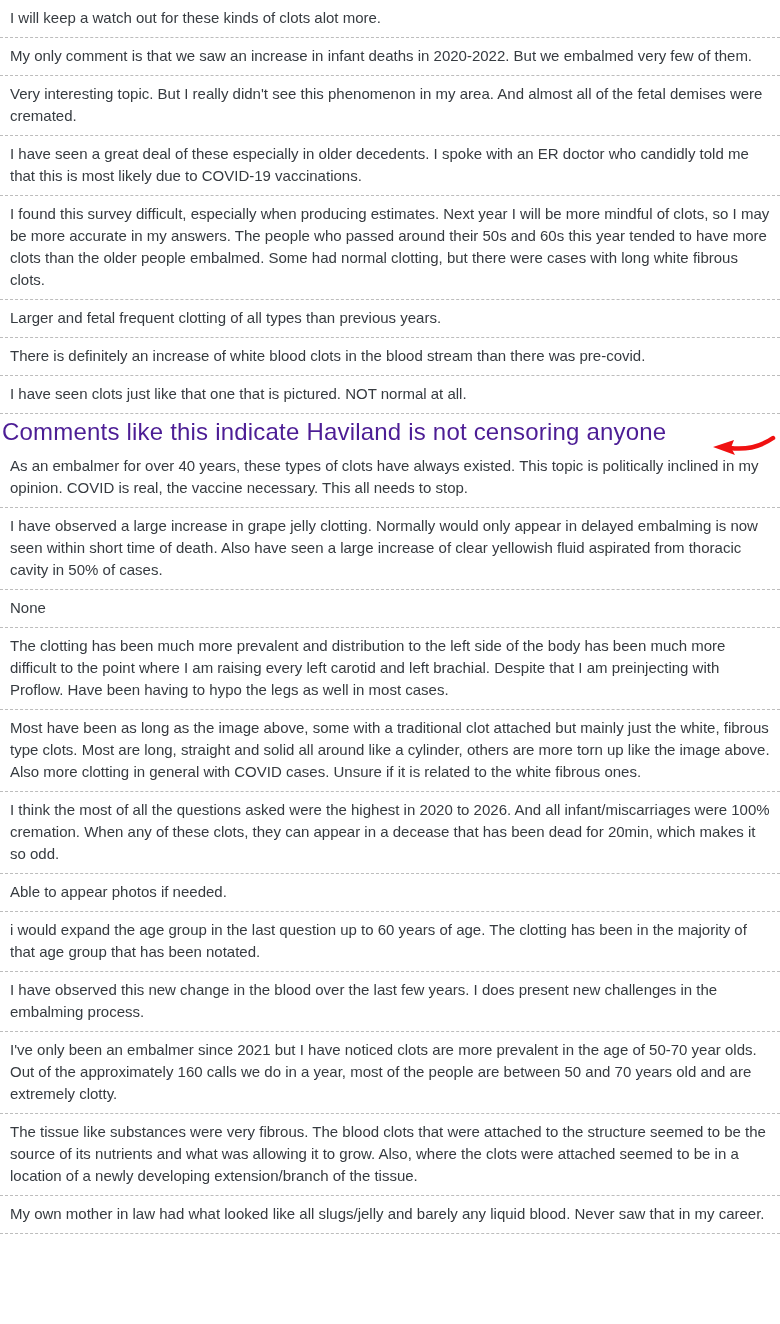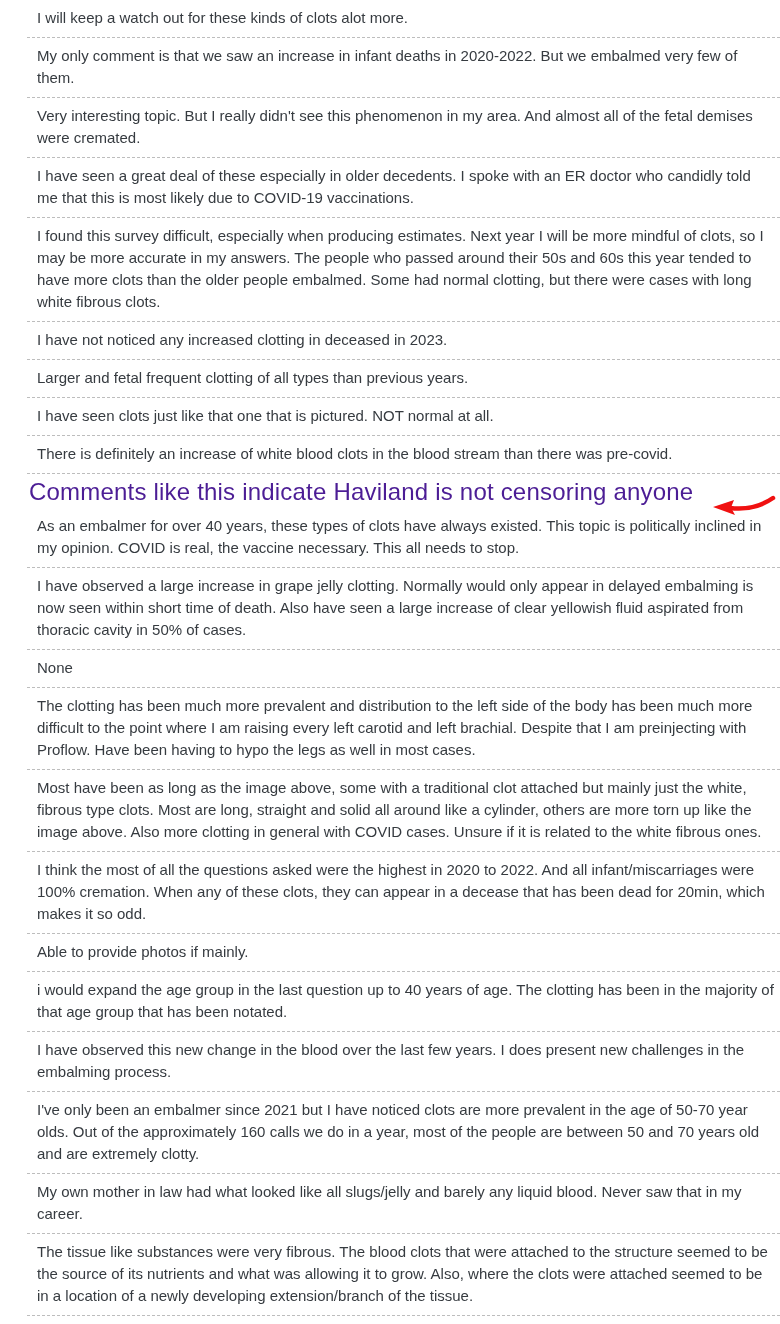--- a/index.html
+++ b/index.html
@@ -7,21 +7,20 @@
     padding: 0;
     background: #ffffff;
     font-family: "Liberation Sans", "DejaVu Sans", sans-serif;
   }
   .page {
     width: 780px;
     min-height: 1324px;
     background: #ffffff;
     box-sizing: border-box;
     overflow: hidden;
-    padding-left: 27px;
   }
   .comment-row {
     box-sizing: border-box;
     padding: 7px 6px 8px 10px;
     border-bottom: 1px dashed #bdbdbd;
   }
   .comment-text {
     color: #363b40;
     font-size: 15px;
     line-height: 22px;
@@ -61,30 +60,27 @@
       <div class="comment-row">
         <div class="comment-text">Very interesting topic. But I really didn't see this phenomenon in my area. And almost all of the fetal demises were cremated.</div>
       </div>
       <div class="comment-row">
         <div class="comment-text">I have seen a great deal of these especially in older decedents. I spoke with an ER doctor who candidly told me that this is most likely due to COVID-19 vaccinations.</div>
       </div>
       <div class="comment-row">
         <div class="comment-text">I found this survey difficult, especially when producing estimates. Next year I will be more mindful of clots, so I may be more accurate in my answers. The people who passed around their 50s and 60s this year tended to have more clots than the older people embalmed. Some had normal clotting, but there were cases with long white fibrous clots.</div>
       </div>
       <div class="comment-row">
-        <div class="comment-text">I have not noticed any increased clotting in deceased in 2023.</div>
-      </div>
-      <div class="comment-row">
         <div class="comment-text">Larger and fetal frequent clotting of all types than previous years.</div>
       </div>
       <div class="comment-row">
-        <div class="comment-text">I have seen clots just like that one that is pictured. NOT normal at all.</div>
+        <div class="comment-text">There is definitely an increase of white blood clots in the blood stream than there was pre-covid.</div>
       </div>
       <div class="comment-row">
-        <div class="comment-text">There is definitely an increase of white blood clots in the blood stream than there was pre-covid.</div>
+        <div class="comment-text">I have seen clots just like that one that is pictured. NOT normal at all.</div>
       </div>
     </div>
 
   <div class="annotation-row">
     <div class="annotation-text">Comments like this indicate Haviland is not censoring anyone</div>
     <span class="annotation-arrow">
       <svg width="66" height="26" viewBox="0 0 66 26" xmlns="http://www.w3.org/2000/svg">
         <path d="M63 4 C 50 13, 36 16, 20 14" stroke="#f01111" stroke-width="4.5" fill="none" stroke-linecap="round"></path>
         <path d="M24 6 L3 13 L25 21 L21 13.5 Z" fill="#f01111"></path>
       </svg>
@@ -101,35 +97,35 @@
       <div class="comment-row">
         <div class="comment-text">None</div>
       </div>
       <div class="comment-row">
         <div class="comment-text">The clotting has been much more prevalent and distribution to the left side of the body has been much more difficult to the point where I am raising every left carotid and left brachial. Despite that I am preinjecting with Proflow. Have been having to hypo the legs as well in most cases.</div>
       </div>
       <div class="comment-row">
         <div class="comment-text">Most have been as long as the image above, some with a traditional clot attached but mainly just the white, fibrous type clots. Most are long, straight and solid all around like a cylinder, others are more torn up like the image above. Also more clotting in general with COVID cases. Unsure if it is related to the white fibrous ones.</div>
       </div>
       <div class="comment-row">
-        <div class="comment-text">I think the most of all the questions asked were the highest in 2020 to 2022. And all infant/miscarriages were 100% cremation. When any of these clots, they can appear in a decease that has been dead for 20min, which makes it so odd.</div>
+        <div class="comment-text">I think the most of all the questions asked were the highest in 2020 to 2026. And all infant/miscarriages were 100% cremation. When any of these clots, they can appear in a decease that has been dead for 20min, which makes it so odd.</div>
       </div>
       <div class="comment-row">
-        <div class="comment-text">Able to provide photos if mainly.</div>
+        <div class="comment-text">Able to appear photos if needed.</div>
       </div>
       <div class="comment-row">
-        <div class="comment-text">i would expand the age group in the last question up to 40 years of age. The clotting has been in the majority of that age group that has been notated.</div>
+        <div class="comment-text">i would expand the age group in the last question up to 60 years of age. The clotting has been in the majority of that age group that has been notated.</div>
       </div>
       <div class="comment-row">
         <div class="comment-text">I have observed this new change in the blood over the last few years. I does present new challenges in the embalming process.</div>
       </div>
       <div class="comment-row">
         <div class="comment-text">I've only been an embalmer since 2021 but I have noticed clots are more prevalent in the age of 50-70 year olds. Out of the approximately 160 calls we do in a year, most of the people are between 50 and 70 years old and are extremely clotty.</div>
       </div>
       <div class="comment-row">
-        <div class="comment-text">My own mother in law had what looked like all slugs/jelly and barely any liquid blood. Never saw that in my career.</div>
+        <div class="comment-text">The tissue like substances were very fibrous. The blood clots that were attached to the structure seemed to be the source of its nutrients and what was allowing it to grow. Also, where the clots were attached seemed to be in a location of a newly developing extension/branch of the tissue.</div>
       </div>
       <div class="comment-row">
-        <div class="comment-text">The tissue like substances were very fibrous. The blood clots that were attached to the structure seemed to be the source of its nutrients and what was allowing it to grow. Also, where the clots were attached seemed to be in a location of a newly developing extension/branch of the tissue.</div>
+        <div class="comment-text">My own mother in law had what looked like all slugs/jelly and barely any liquid blood. Never saw that in my career.</div>
       </div>
     </div>
 
 </div>
 
 </body></html>

